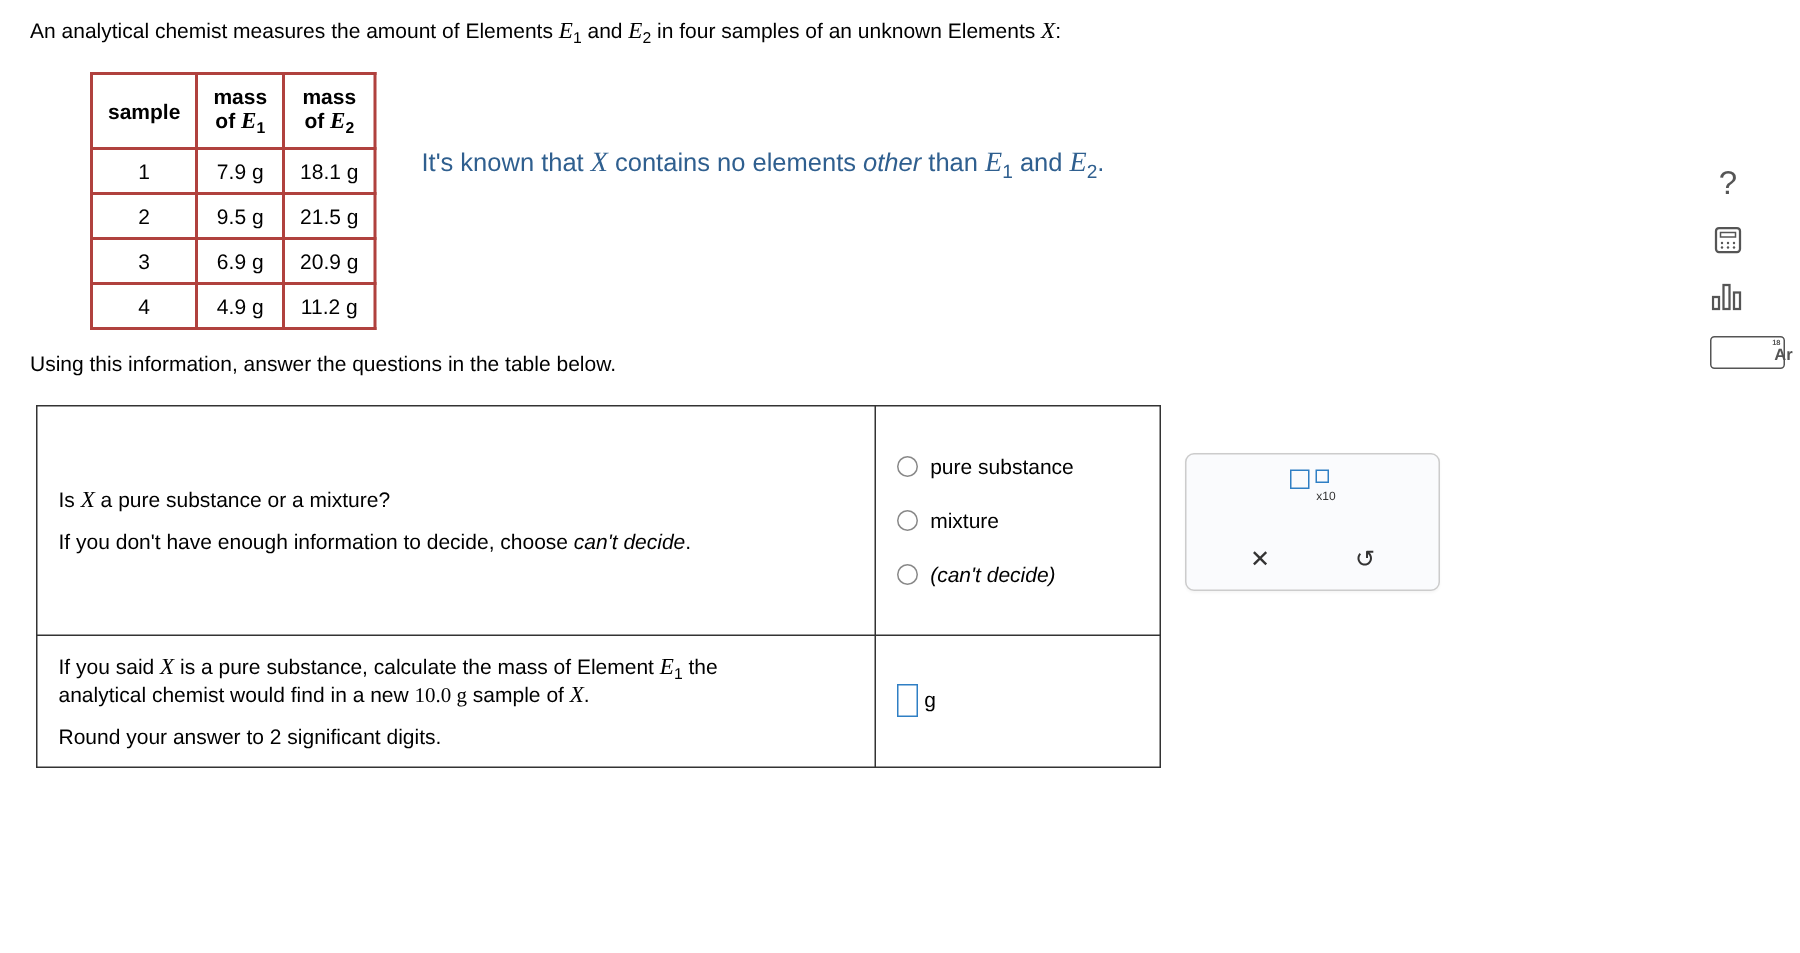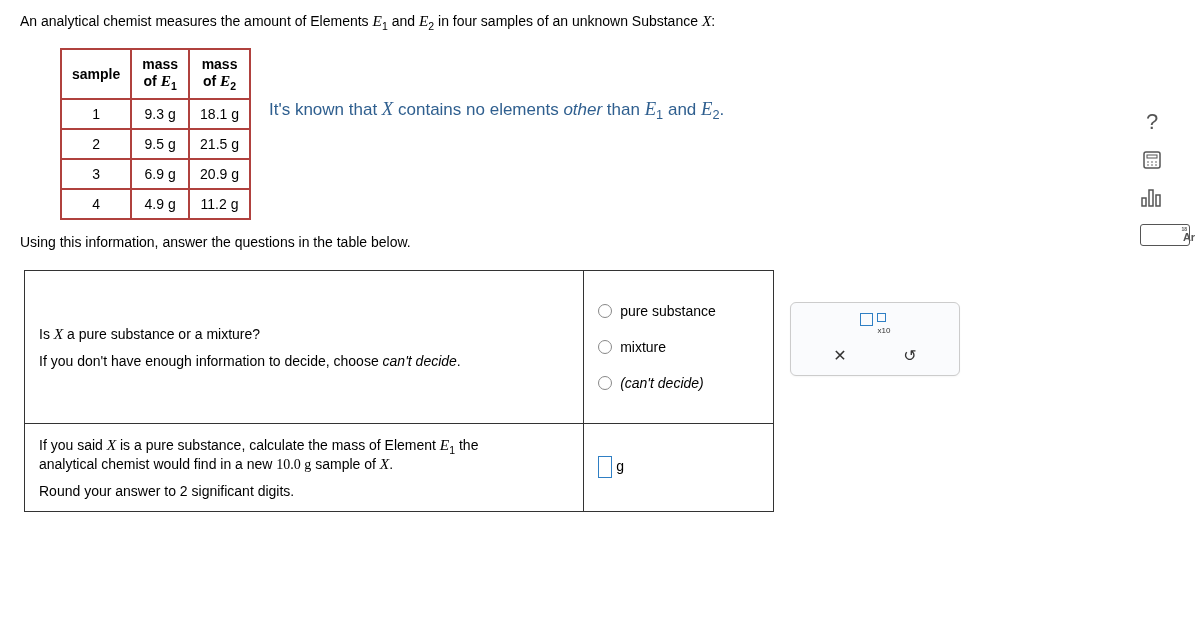--- a/index.html
+++ b/index.html
@@ -8,21 +8,21 @@
     padding: 12px 20px;
     font-family: Arial, Helvetica, sans-serif;
     font-size: 14px;
     color: #000;
     width: 1200px;
     height: 635px;
     position: relative;
     background: #fff;
   }
   .intro { margin-bottom: 16px; }
-  .content-row { display: flex; align-items: flex-start; gap: 18px; margin-left: 40px; }
+  .content-row { display: flex; align-items: flex-start; gap: 30px; margin-left: 40px; }
   .data-table { border-collapse: collapse; }
   .data-table th, .data-table td {
     border: 2px solid #b0413e;
     padding: 6px 10px;
     text-align: center;
     font-size: 14px;
   }
   .data-table th { font-weight: bold; }
   .side-note { color: #2f5f8f; font-size: 17px; margin-top: 50px; }
   .side-note .ital { font-style: italic; }
@@ -77,54 +77,54 @@
     position: absolute;
     left: 790px;
     top: 302px;
     width: 170px;
     border: 1px solid #ccc;
     border-radius: 6px;
     background: #fafbfd;
     padding: 10px 14px 10px 14px;
     box-shadow: 0 1px 2px rgba(0,0,0,0.04);
   }
-  .hp-row1 { display: flex; justify-content: center; gap: 4px; margin-bottom: 11px; align-items: flex-start; }
+  .hp-row1 { display: flex; justify-content: center; gap: 4px; margin-bottom: 28px; align-items: flex-start; }
   .hp-sq {
     width: 13px; height: 13px; border: 1.5px solid #2f7fc4; display: inline-block;
   }
   .hp-sq.sm { width: 9px; height: 9px; margin-bottom: 4px; }
   .hp-stack { display: flex; flex-direction: column; align-items: flex-start; }
   .hp-x10 { font-size: 8px; color: #333; margin-left: 1px; }
   .hp-row2 { display: flex; justify-content: space-around; align-items: center; }
   .hp-btn { font-size: 16px; color: #333; cursor: pointer; }
 </style>
 </head>
 <body>
 
 <div class="intro">
-  <span>An analytical chemist measures the amount of Elements </span><span class="math-it">E</span><span class="sub">1</span><span> and </span><span class="math-it">E</span><span class="sub">2</span><span> in four samples of an unknown Substance </span><span class="math-it">X</span><span>:</span>
+  <span>An analytical chemist measures the amount of Elements </span><span class="math-it">E</span><span class="sub">1</span><span> and </span><span class="math-it">E</span><span class="sub">2</span><span> in four samples of an unknown Elements </span><span class="math-it">X</span><span>:</span>
 </div>
 
 <div class="content-row">
   <table class="data-table">
     <tbody>
         <tr>
       <th>sample</th>
       <th>
         <span>mass</span><br>
         <span>of </span><span class="math-it">E</span><span class="sub">1</span>
       </th>
       <th>
         <span>mass</span><br>
         <span>of </span><span class="math-it">E</span><span class="sub">2</span>
       </th>
     </tr>
     <tr>
       <td>1</td>
-          <td>9.3 g</td>
+          <td>7.9 g</td>
           <td>18.1 g</td>
     </tr>
     <tr>
       <td>2</td>
           <td>9.5 g</td>
           <td>21.5 g</td>
     </tr>
     <tr>
       <td>3</td>
           <td>6.9 g</td>

